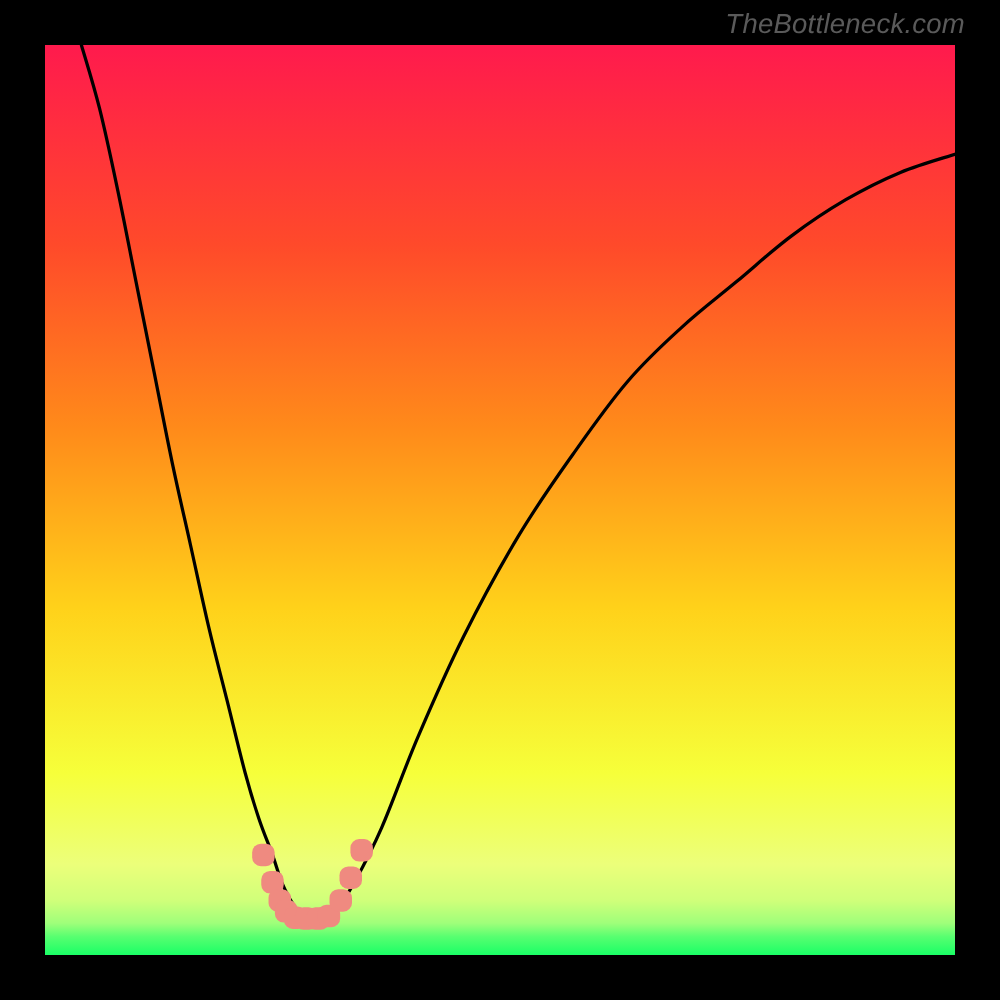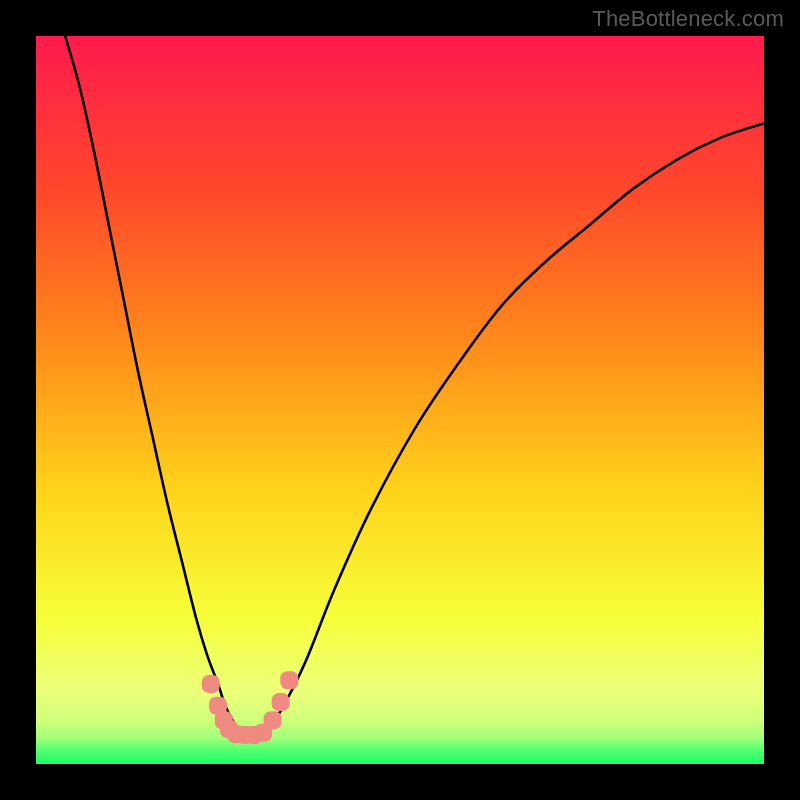--- a/index.html
+++ b/index.html
@@ -23,26 +23,27 @@
     position: absolute;
     left: 36px;
     top: 36px;
     width: 728px;
     height: 728px;
     overflow: hidden;
   }
   .watermark {
     position: absolute;
     top: 6px;
-    right: 16px;
+    right: 28px;
     color: #5a5a5a;
     font-size: 22px;
     font-weight: 500;
     letter-spacing: 0.2px;
     z-index: 10;
+    font-style: italic;
   }
   svg {
     display: block;
   }
 </style>
 </head>
 <body>
 
 <div class="frame">
   <div class="watermark">TheBottleneck.com</div>

